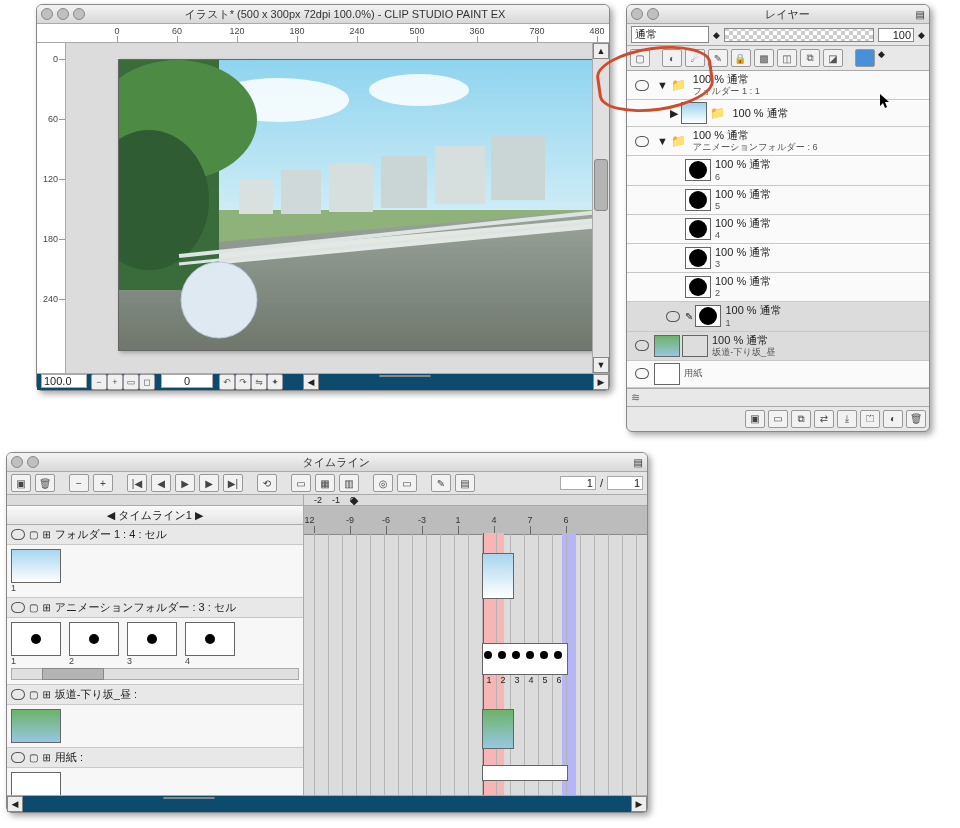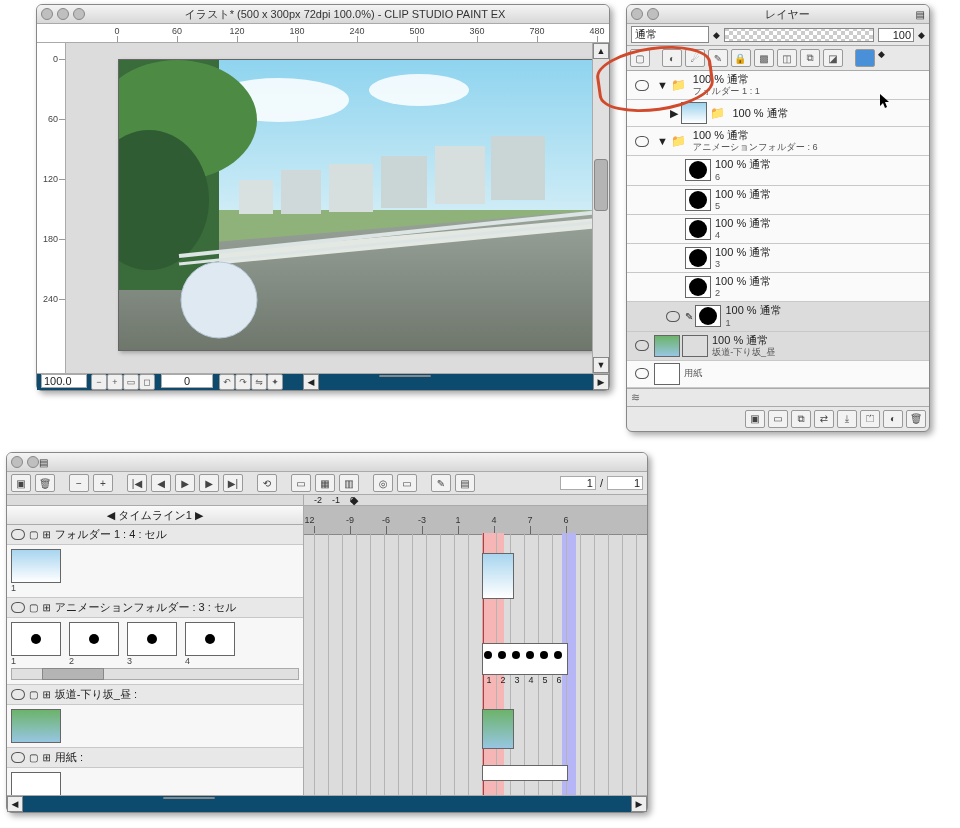--- a/index.html
+++ b/index.html
@@ -316,20 +316,21 @@
 <svg class="cursor" style="left:880px;top:94px" viewBox="0 0 12 16">
     <path d="M0 0 L0 12 L3 9 L5 14 L7 13 L5 8 L9 8 Z" fill="#000"></path>
   </svg>
 
 <div class="pal" style="left:6px;top:452px;width:640px">
   <div class="titlebar">
     <div class="traffic">
         <span class="dot"></span>
         <span class="dot"></span>
       </div>
+    <div class="tc">タイムライン</div>
     <span style="font-size:10px">▤</span>
   </div>
   <div class="tl-tools">
     <span class="ic">▣</span>
     <span class="ic">🗑</span>
     <span class="spacer" style="width:6px"></span>
     <span class="ic">−</span>
     <span class="ic">+</span>
     <span class="spacer" style="width:6px"></span>
     <span class="ic">|◀</span>

